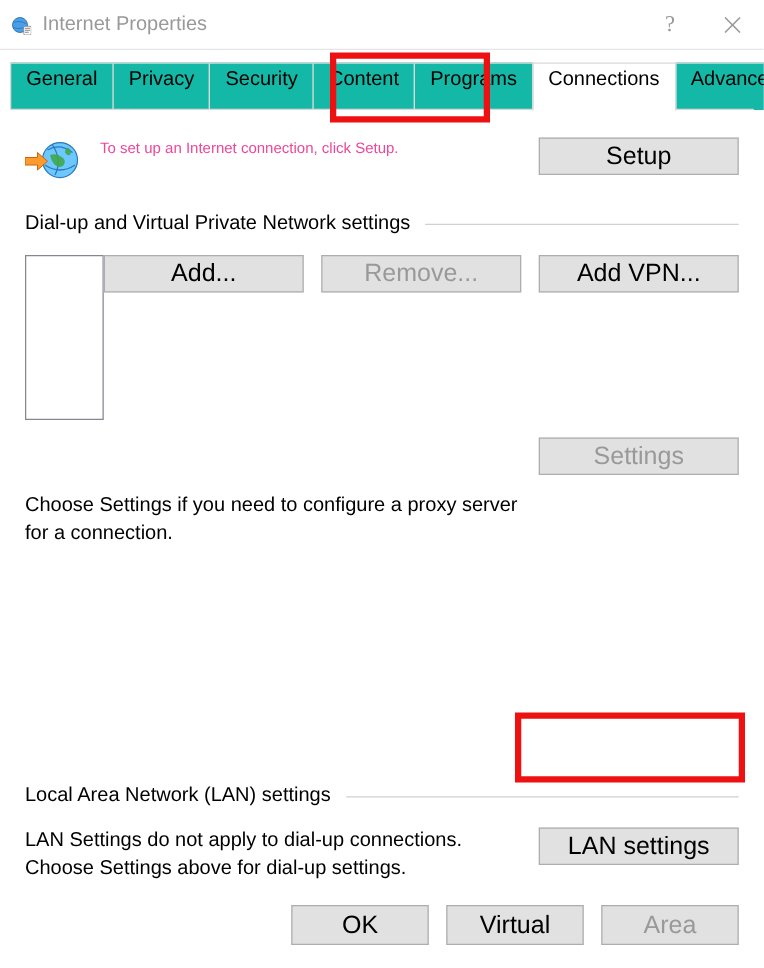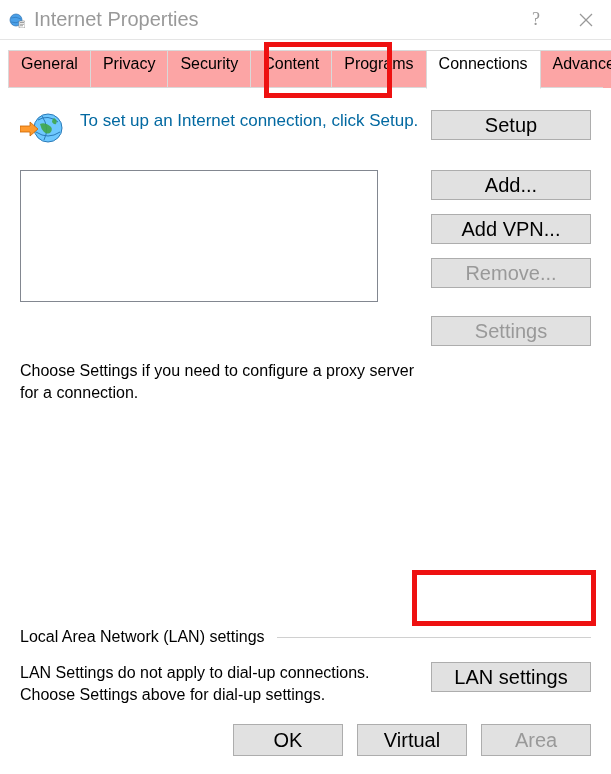--- a/index.html
+++ b/index.html
@@ -2,47 +2,47 @@
 <html><head>
 <meta charset="utf-8">
 <style>
   * { box-sizing: border-box; font-family: "Segoe UI", Tahoma, sans-serif; }
   body { margin: 0; background: #fff; width: 611px; height: 774px; position: relative; }
 
   .window { width: 611px; height: 774px; border: 0; position: relative; }
 
   .titlebar { height: 40px; display: flex; align-items: center; padding: 0 0 0 8px; border-bottom: 1px solid #e5e5e5; }
   .titlebar-icon { width: 18px; height: 18px; margin-right: 8px; display: flex; align-items: center; justify-content: center; }
-  .titlebar-text { font-size: 20px; color: #999; flex: 1; }
+  .titlebar-text { font-size: 16px; color: #999; flex: 1; }
   .titlebar-btns { display: flex; align-items: center; height: 100%; }
   .titlebar-btn { width: 50px; height: 100%; display: flex; align-items: center; justify-content: center; color: #999; font-size: 18px; }
   .titlebar-btn.close svg { width: 14px; height: 14px; }
   .titlebar-btn.help { font-family: Georgia, serif; }
 
   .tabs { display: flex; padding: 10px 8px 0 8px; height: 48px; position: relative; }
-  .tab { padding: 4px 12px 5px 12px; font-size: 16px; border: 1px solid #d9d9d9; border-bottom: none; background: #fca5a5; margin-right: -1px; position: relative; cursor: pointer; }
+  .tab { padding: 4px 12px 5px 12px; font-size: 16px; border: 1px solid #d9d9d9; border-bottom: none; background: #14b8a6; margin-right: -1px; position: relative; cursor: pointer; }
   .tab.active { background: #fff; z-index: 2; border-bottom: 1px solid #fff; margin-bottom: -1px; }
 
   .tab-underline { position: absolute; bottom: 0; left: 8px; right: 8px; height: 1px; background: #d9d9d9; }
 
   .panel { padding: 22px 20px 0 20px; position: relative; }
 
   .setup-row { display: flex; align-items: flex-start; margin-bottom: 24px; }
   .globe { width: 44px; height: 36px; margin-right: 16px; display: flex; align-items: center; justify-content: center; flex-shrink: 0; }
-  .setup-text { font-size: 17px; color: #0369a1; flex: 1; line-height: 1.35; padding-right: 10px; }
+  .setup-text { font-size: 12px; color: #ec4899; flex: 1; line-height: 1.35; padding-right: 10px; }
 
   .btn { width: 160px; height: 30px; font-size: 20px; background: #e1e1e1; border: 1px solid #adadad; cursor: pointer; display: flex; align-items: center; justify-content: center; }
   .btn:disabled, .btn.disabled { color: #999; cursor: default; }
 
   .group-header { display: flex; align-items: center; font-size: 16px; color: #000; margin-bottom: 16px; }
   .group-header .line { flex: 1; height: 1px; background: #d0d0d0; margin-left: 12px; }
 
   .dialup { display: flex; align-items: flex-start; }
   .dialup-list { width: 358px; height: 132px; border: 1px solid #828790; background: #fff; }
-  .dialup-right { margin-left: auto; display: flex; flex-direction: column; gap: 14px; }
+  .dialup-right { margin-left: auto; display: flex; flex-direction: row; gap: 14px; }
 
   .choose-row { display: flex; align-items: flex-start; margin-top: 14px; }
   .choose-text { font-size: 16px; color: #000; line-height: 1.35; flex: 1; padding-right: 10px; margin-top: 44px; }
 
   .lan { position: absolute; left: 20px; right: 20px; top: 540px; }
   .lan-row { display: flex; align-items: flex-start; margin-top: 10px; gap: 31px; }
   .lan-text { font-size: 16px; color: #000; line-height: 1.35; flex: 1; padding-right: 10px; }
 
   .bottom-btns { position: absolute; right: 20px; bottom: 18px; display: flex; gap: 14px; }
   .bottom-btns .btn { width: 110px; height: 32px; }
@@ -102,27 +102,31 @@
           <path d="M22 6 Q30 18 24 30" stroke="#2a7ab8" stroke-width="1" fill="none"></path>
           <path d="M20 14 Q25 12 30 16 Q33 18 31 22 Q28 25 24 22 Q21 19 20 14 Z" fill="#3fa64b" opacity="0.9"></path>
           <path d="M34 8 Q38 10 36 14 Q34 15 32 12 Q32 9 34 8 Z" fill="#3fa64b" opacity="0.9"></path>
           <path d="M0 16 L10 16 L10 12 L18 19 L10 26 L10 22 L0 22 Z" fill="#ff9a2e" stroke="#cc6600" stroke-width="0.8"></path>
         </svg>
       </div>
       <div class="setup-text">To set up an Internet connection, click Setup.</div>
       <button class="btn">Setup</button>
     </div>
 
+    <div class="group-header">
+      <span>Dial-up and Virtual Private Network settings</span>
+      <span class="line"></span>
+    </div>
 
     <div class="dialup">
       <div class="dialup-list"></div>
       <div class="dialup-right">
         <button class="btn">Add...</button>
+        <button class="btn disabled" disabled="">Remove...</button>
         <button class="btn">Add VPN...</button>
-        <button class="btn disabled" disabled="">Remove...</button>
       </div>
     </div>
 
     <div class="choose-row">
       <div class="choose-text">Choose Settings if you need to configure a proxy server for a connection.</div>
       <button class="btn disabled" disabled="">Settings</button>
     </div>
 
     <div class="lan">
       <div class="group-header">

